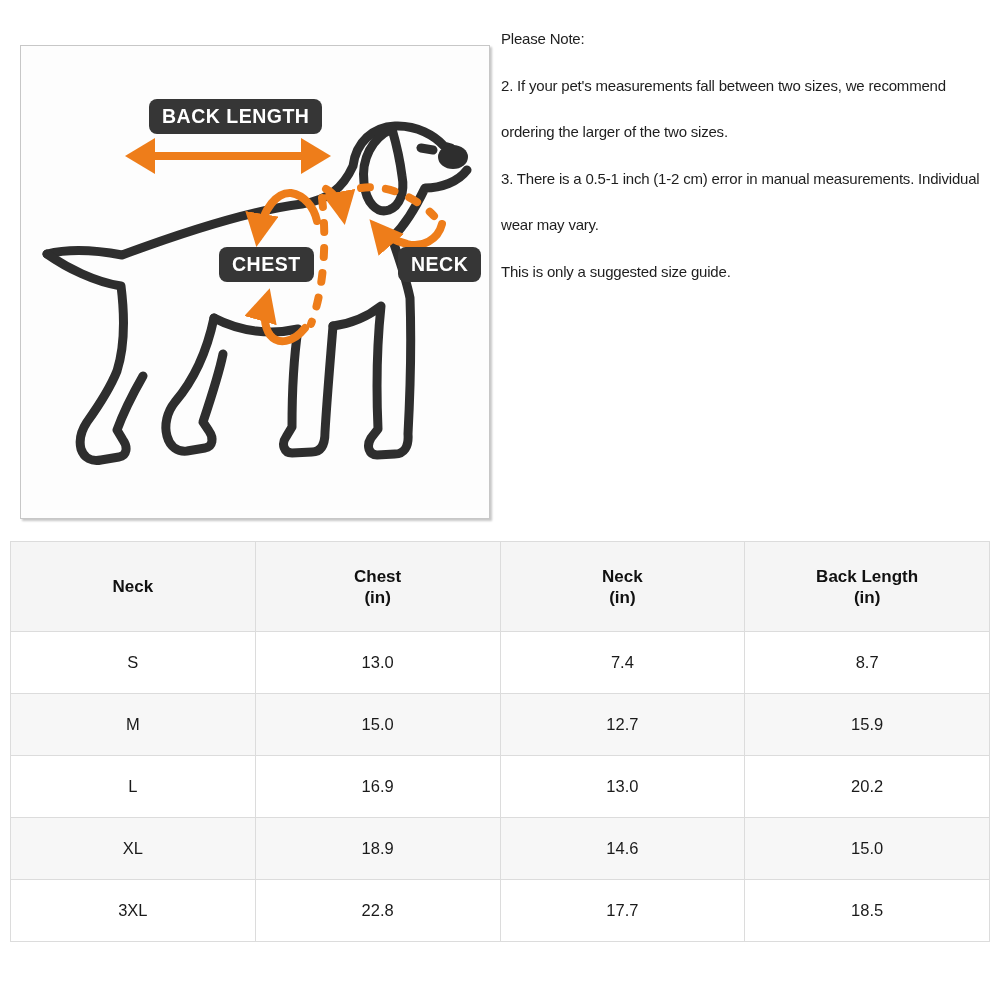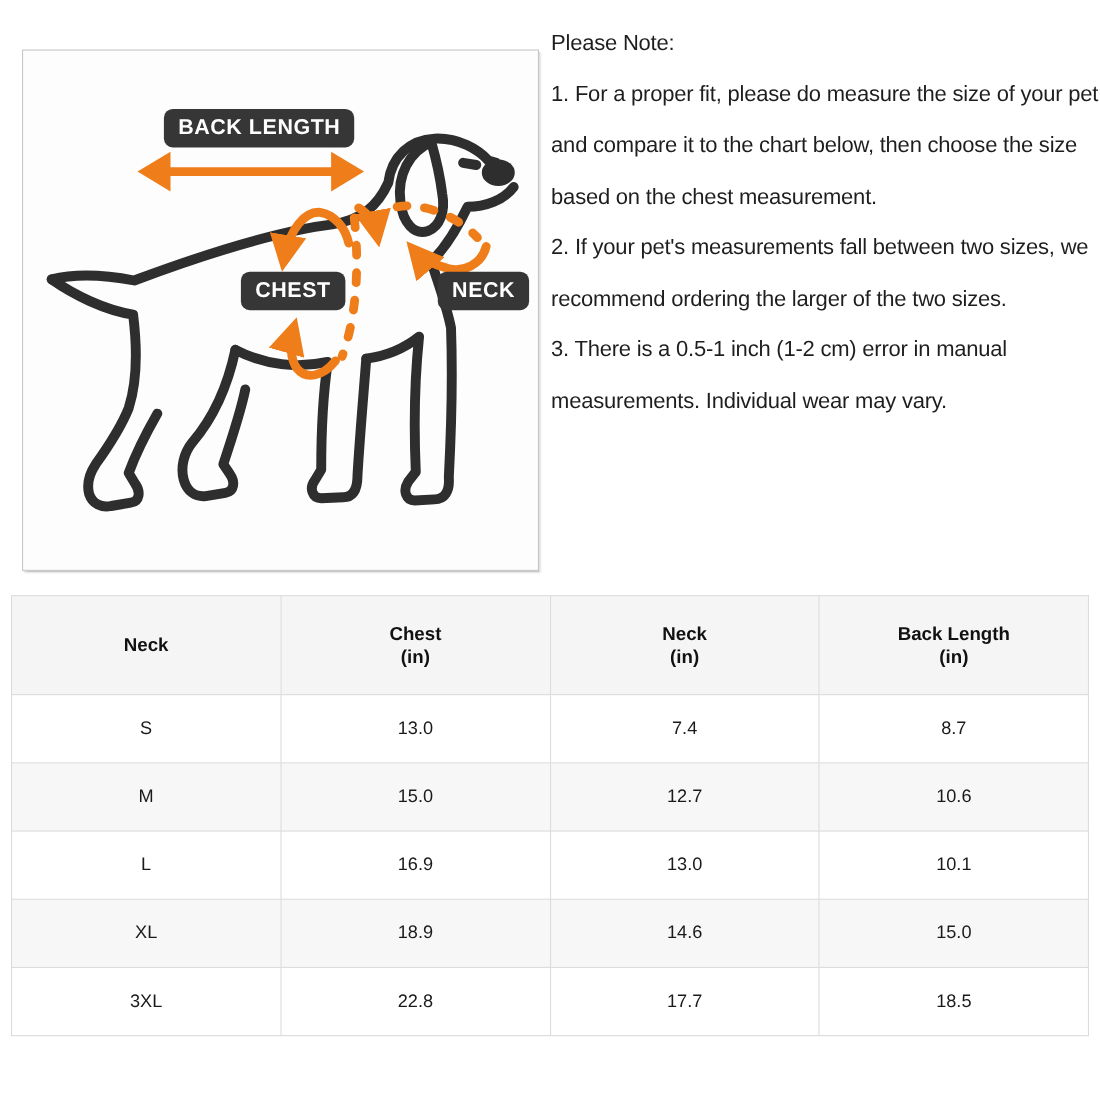--- a/index.html
+++ b/index.html
@@ -13,21 +13,21 @@
   .diagram-panel svg{position:absolute;left:0;top:0;}
   .measure-label{position:absolute;height:35px;line-height:35px;padding:0 13px;
        background:#363636;color:#ffffff;border-radius:8px;
        font-size:19.5px;font-weight:bold;letter-spacing:.5px;white-space:nowrap;}
   .lbl-backlength{left:128px;top:53px;}
   .lbl-chest{left:198px;top:201px;}
   .lbl-neck{left:377px;top:201px;}
 
   
   .notes{position:absolute;left:501px;top:16px;width:499px;
-       font-size:20px;line-height:46.5px;color:#1e1e1e;letter-spacing:-0.2px;}
+       font-size:15px;line-height:46.5px;color:#1e1e1e;letter-spacing:-0.2px;}
   .notes p{margin:0;}
 
   
   table.size-chart{position:absolute;left:10px;top:541px;width:980px;
        border-collapse:collapse;table-layout:fixed;}
   .size-chart th,.size-chart td{border:1px solid #dcdcdc;text-align:center;vertical-align:middle;}
   .size-chart th{height:87px;background:#f5f5f5;font-size:17px;font-weight:bold;
        color:#111111;line-height:21px;}
   .size-chart td{height:59px;font-size:16.5px;font-weight:normal;color:#1a1a1a;background:#ffffff;}
   .size-chart tbody tr:nth-child(even) td{background:#f7f7f7;}
@@ -84,23 +84,23 @@
       </g>
     </svg>
 
     <div class="measure-label lbl-backlength">BACK LENGTH</div>
     <div class="measure-label lbl-chest">CHEST</div>
     <div class="measure-label lbl-neck">NECK</div>
   </div>
 
   <div class="notes">
     <p>Please Note:</p>
-    <p>1. For a proper fit, please do measure the size of your pet and compare it to the chart below, then choose the size based on the chest measurement.</p>
     <p>2. If your pet's measurements fall between two sizes, we recommend ordering the larger of the two sizes.</p>
     <p>3. There is a 0.5-1 inch (1-2 cm) error in manual measurements. Individual wear may vary.</p>
+    <p>This is only a suggested size guide.</p>
   </div>
 
   <table class="size-chart">
     <thead>
       <tr>
         <th>
           <span>Neck</span>
           <span class="col-unit"></span>
         </th>
         <th>
@@ -121,27 +121,27 @@
       <tr>
         <td>S</td>
         <td>13.0</td>
         <td>7.4</td>
         <td>8.7</td>
       </tr>
       <tr>
         <td>M</td>
         <td>15.0</td>
         <td>12.7</td>
-        <td>10.6</td>
+        <td>15.9</td>
       </tr>
       <tr>
         <td>L</td>
         <td>16.9</td>
         <td>13.0</td>
-        <td>10.1</td>
+        <td>20.2</td>
       </tr>
       <tr>
         <td>XL</td>
         <td>18.9</td>
         <td>14.6</td>
         <td>15.0</td>
       </tr>
       <tr>
         <td>3XL</td>
         <td>22.8</td>

